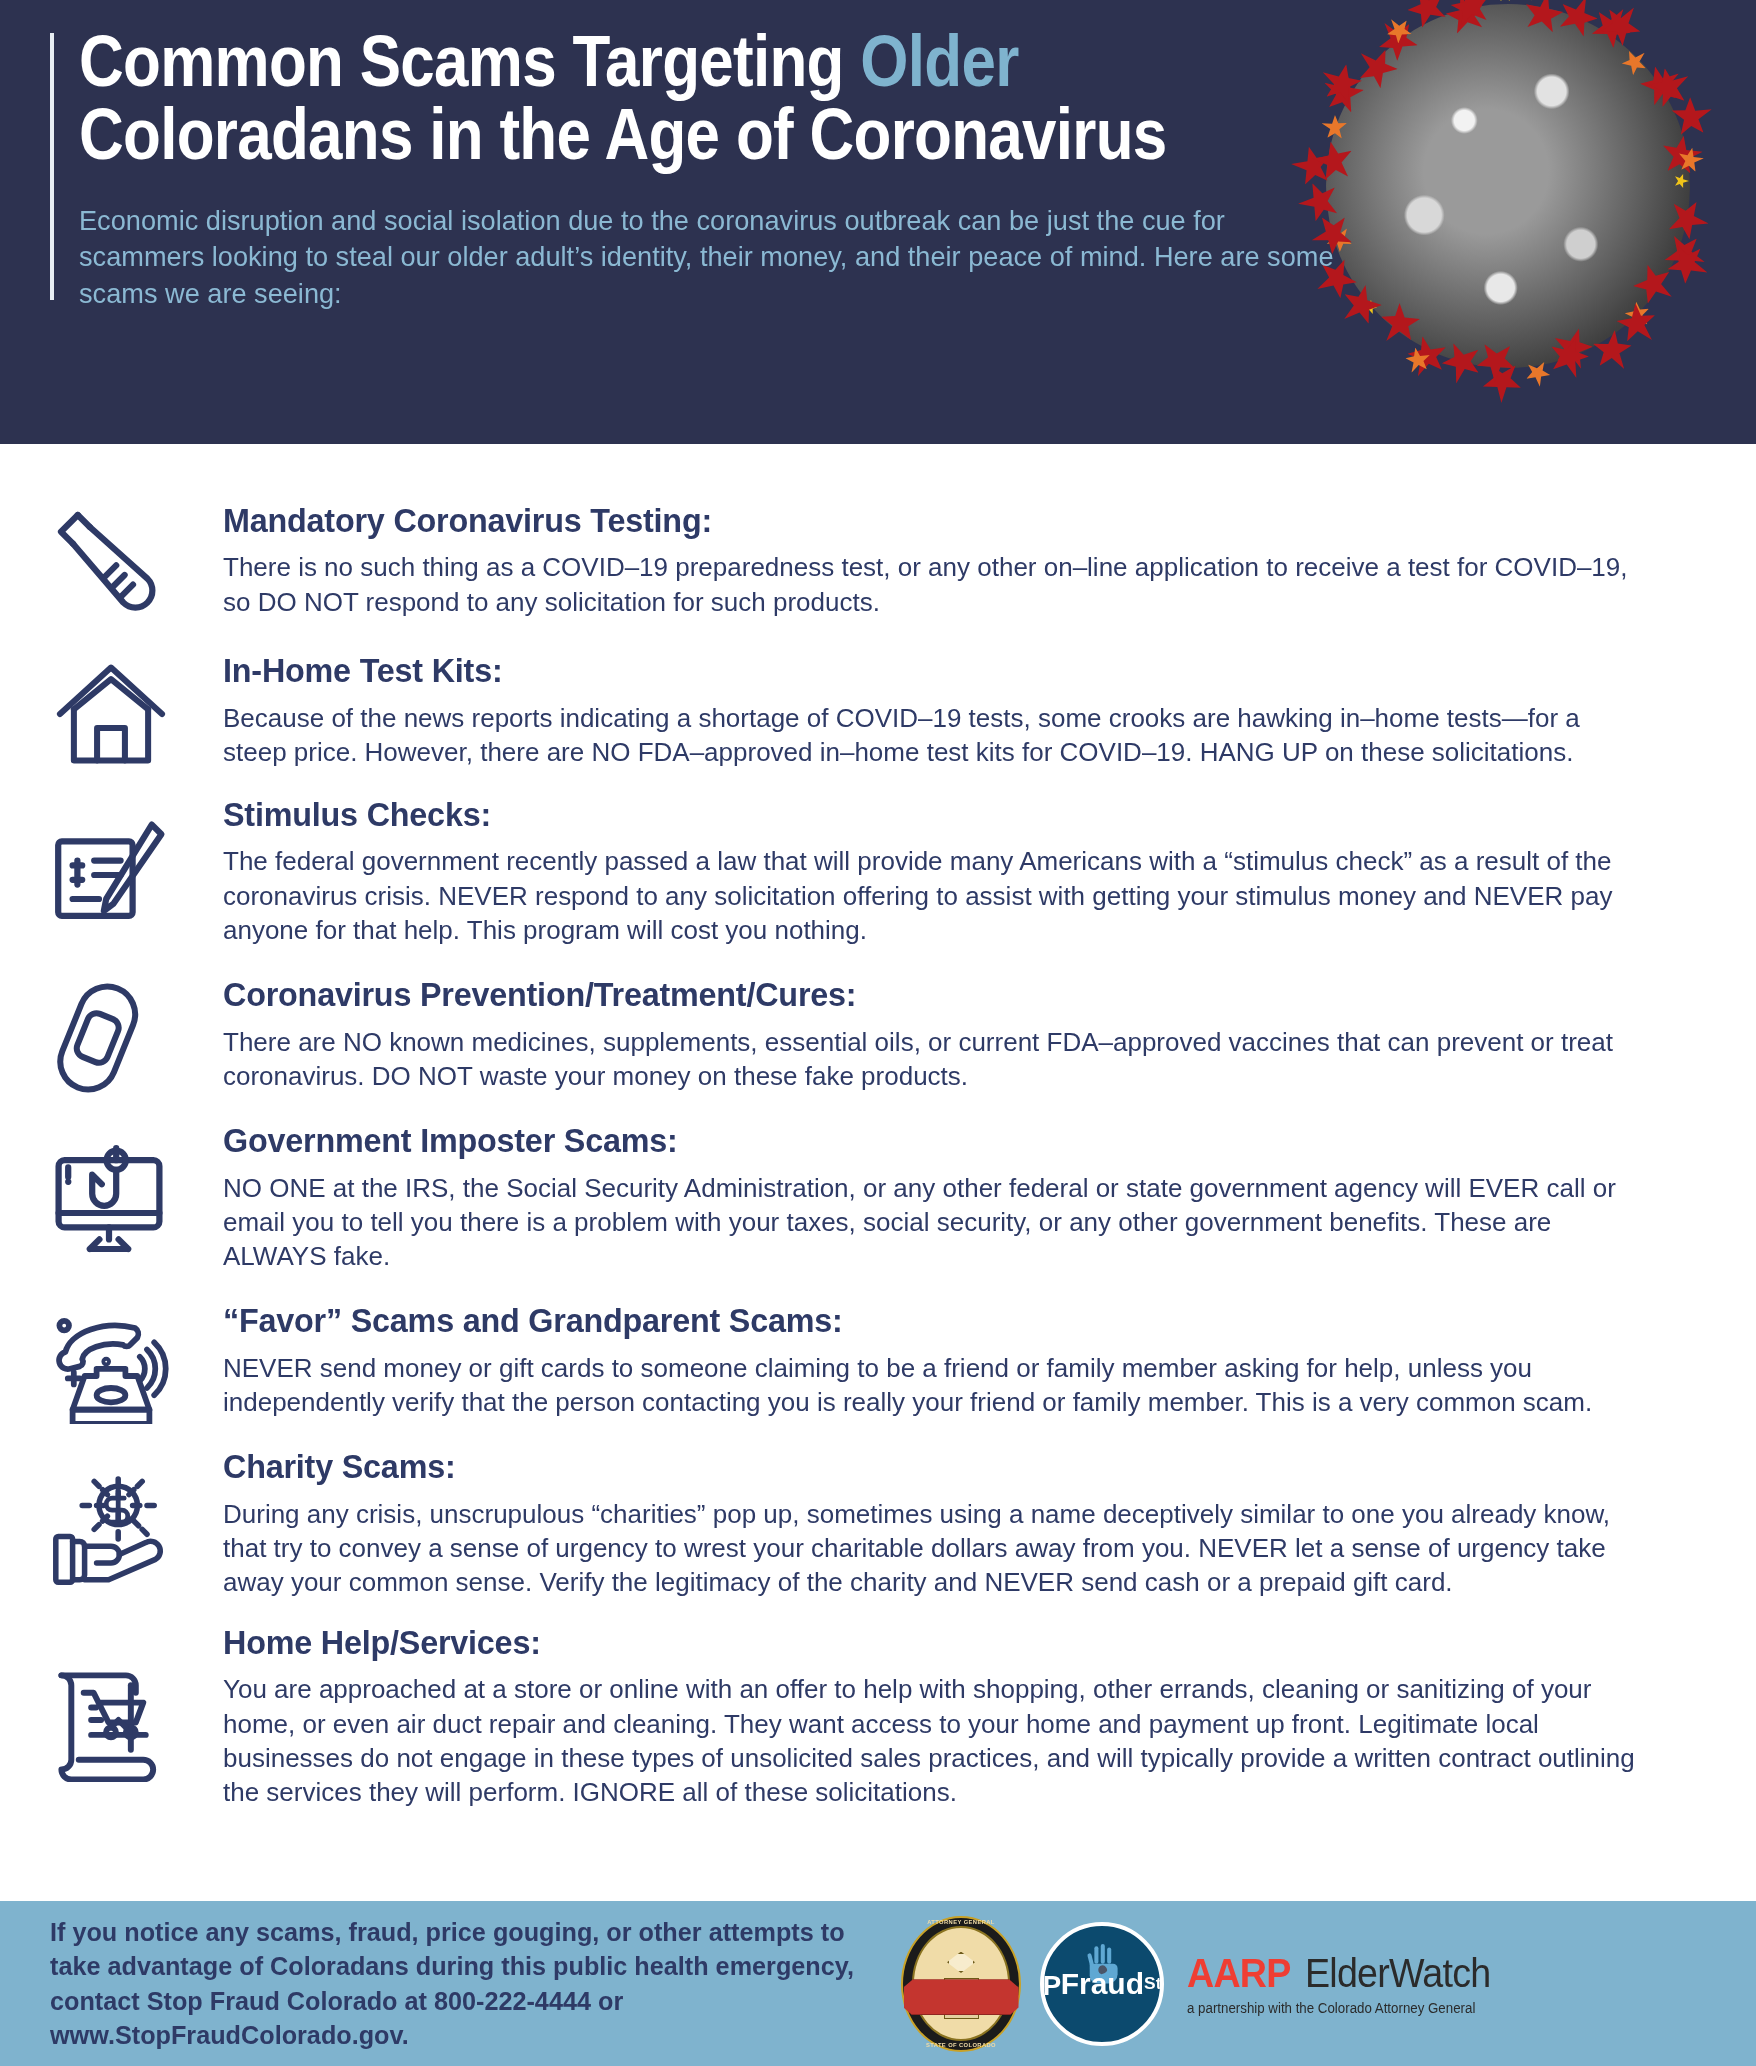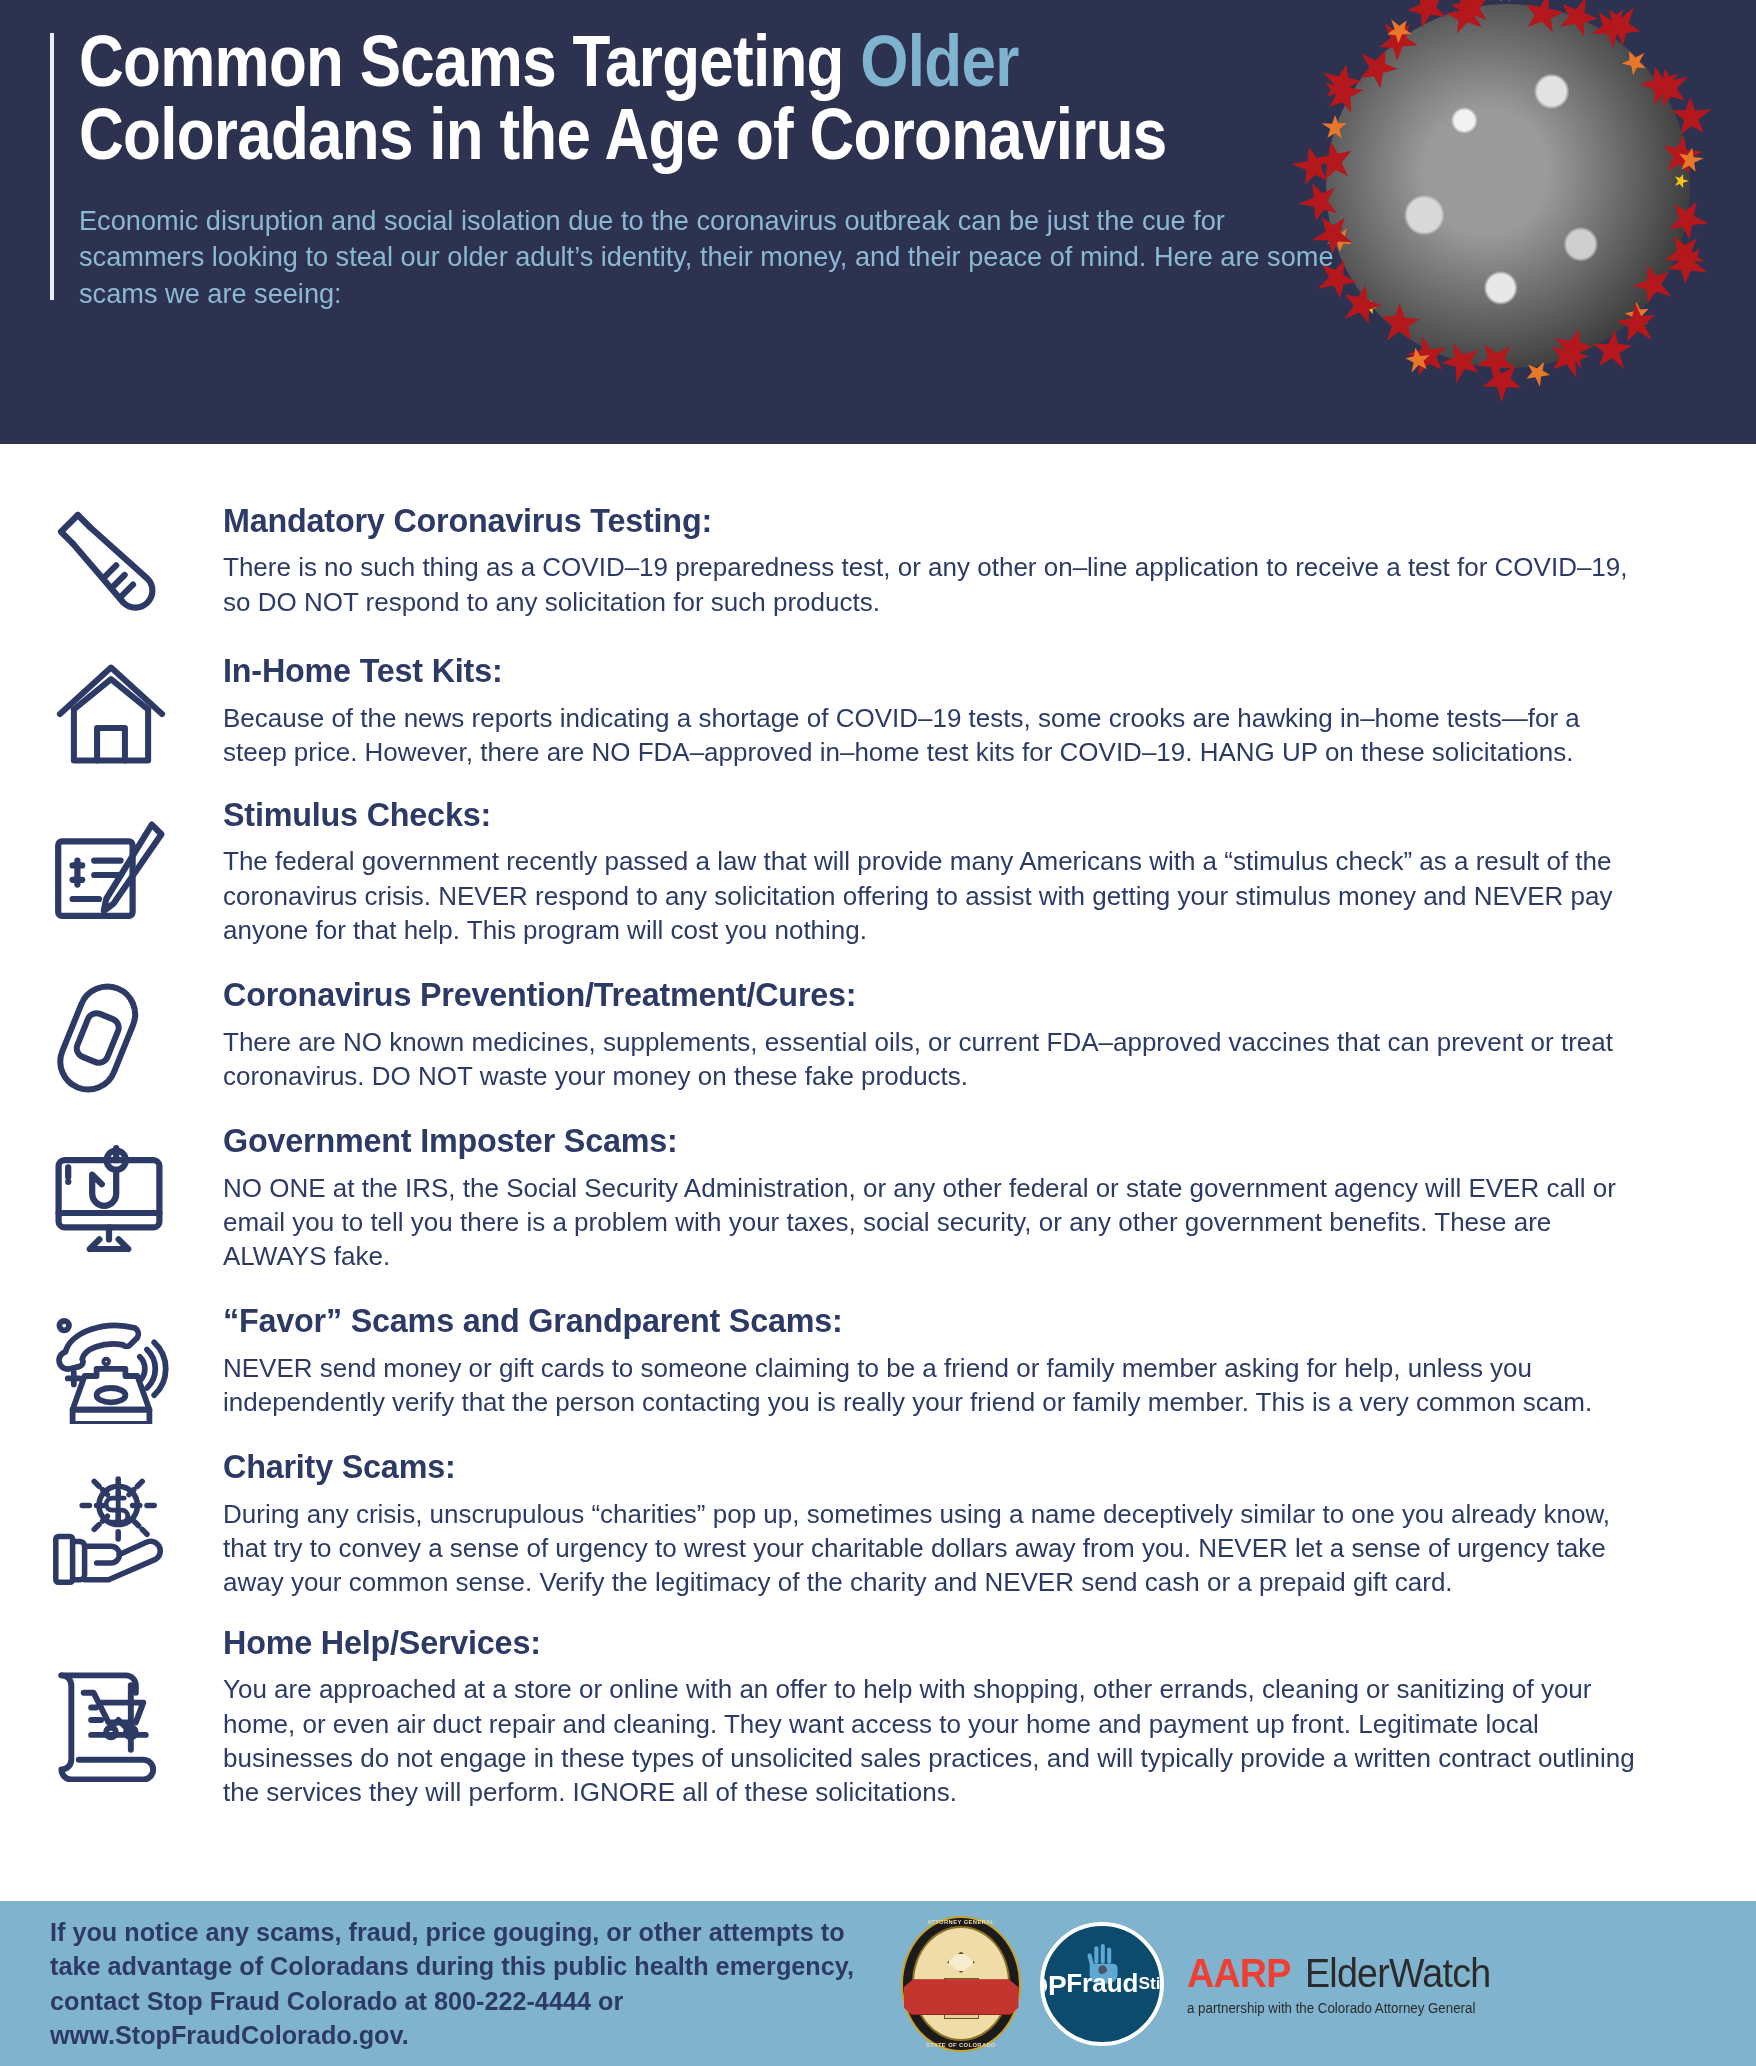--- a/index.html
+++ b/index.html
@@ -228,21 +228,21 @@
     left:50%; top:18px; margin-left:-17.4px;
     width:35px; height:43px;
   }
   .sfc-l1 {
     position:relative; z-index:2;
     font-size:28px; font-weight:bold; color:#ffffff; line-height:1;
     margin-top:4.1px; letter-spacing:-0.4px;
   }
   .sfc-l2 {
     position:relative; z-index:2;
-    font-size:26px; font-weight:bold; color:#ffffff; line-height:1.05;
+    font-size:30px; font-weight:bold; color:#ffffff; line-height:1.05;
   }
   .sfc-l3 {
     position:relative; z-index:2;
     font-size:17.4px; font-weight:bold; color:#ffffff; line-height:1.1;
   }
 
   
   .aarp { flex:0 0 auto; padding-left:4.1px; }
   .aarp-main { display:flex; align-items:flex-end; gap:7.4px; }
   .aarp-word {

